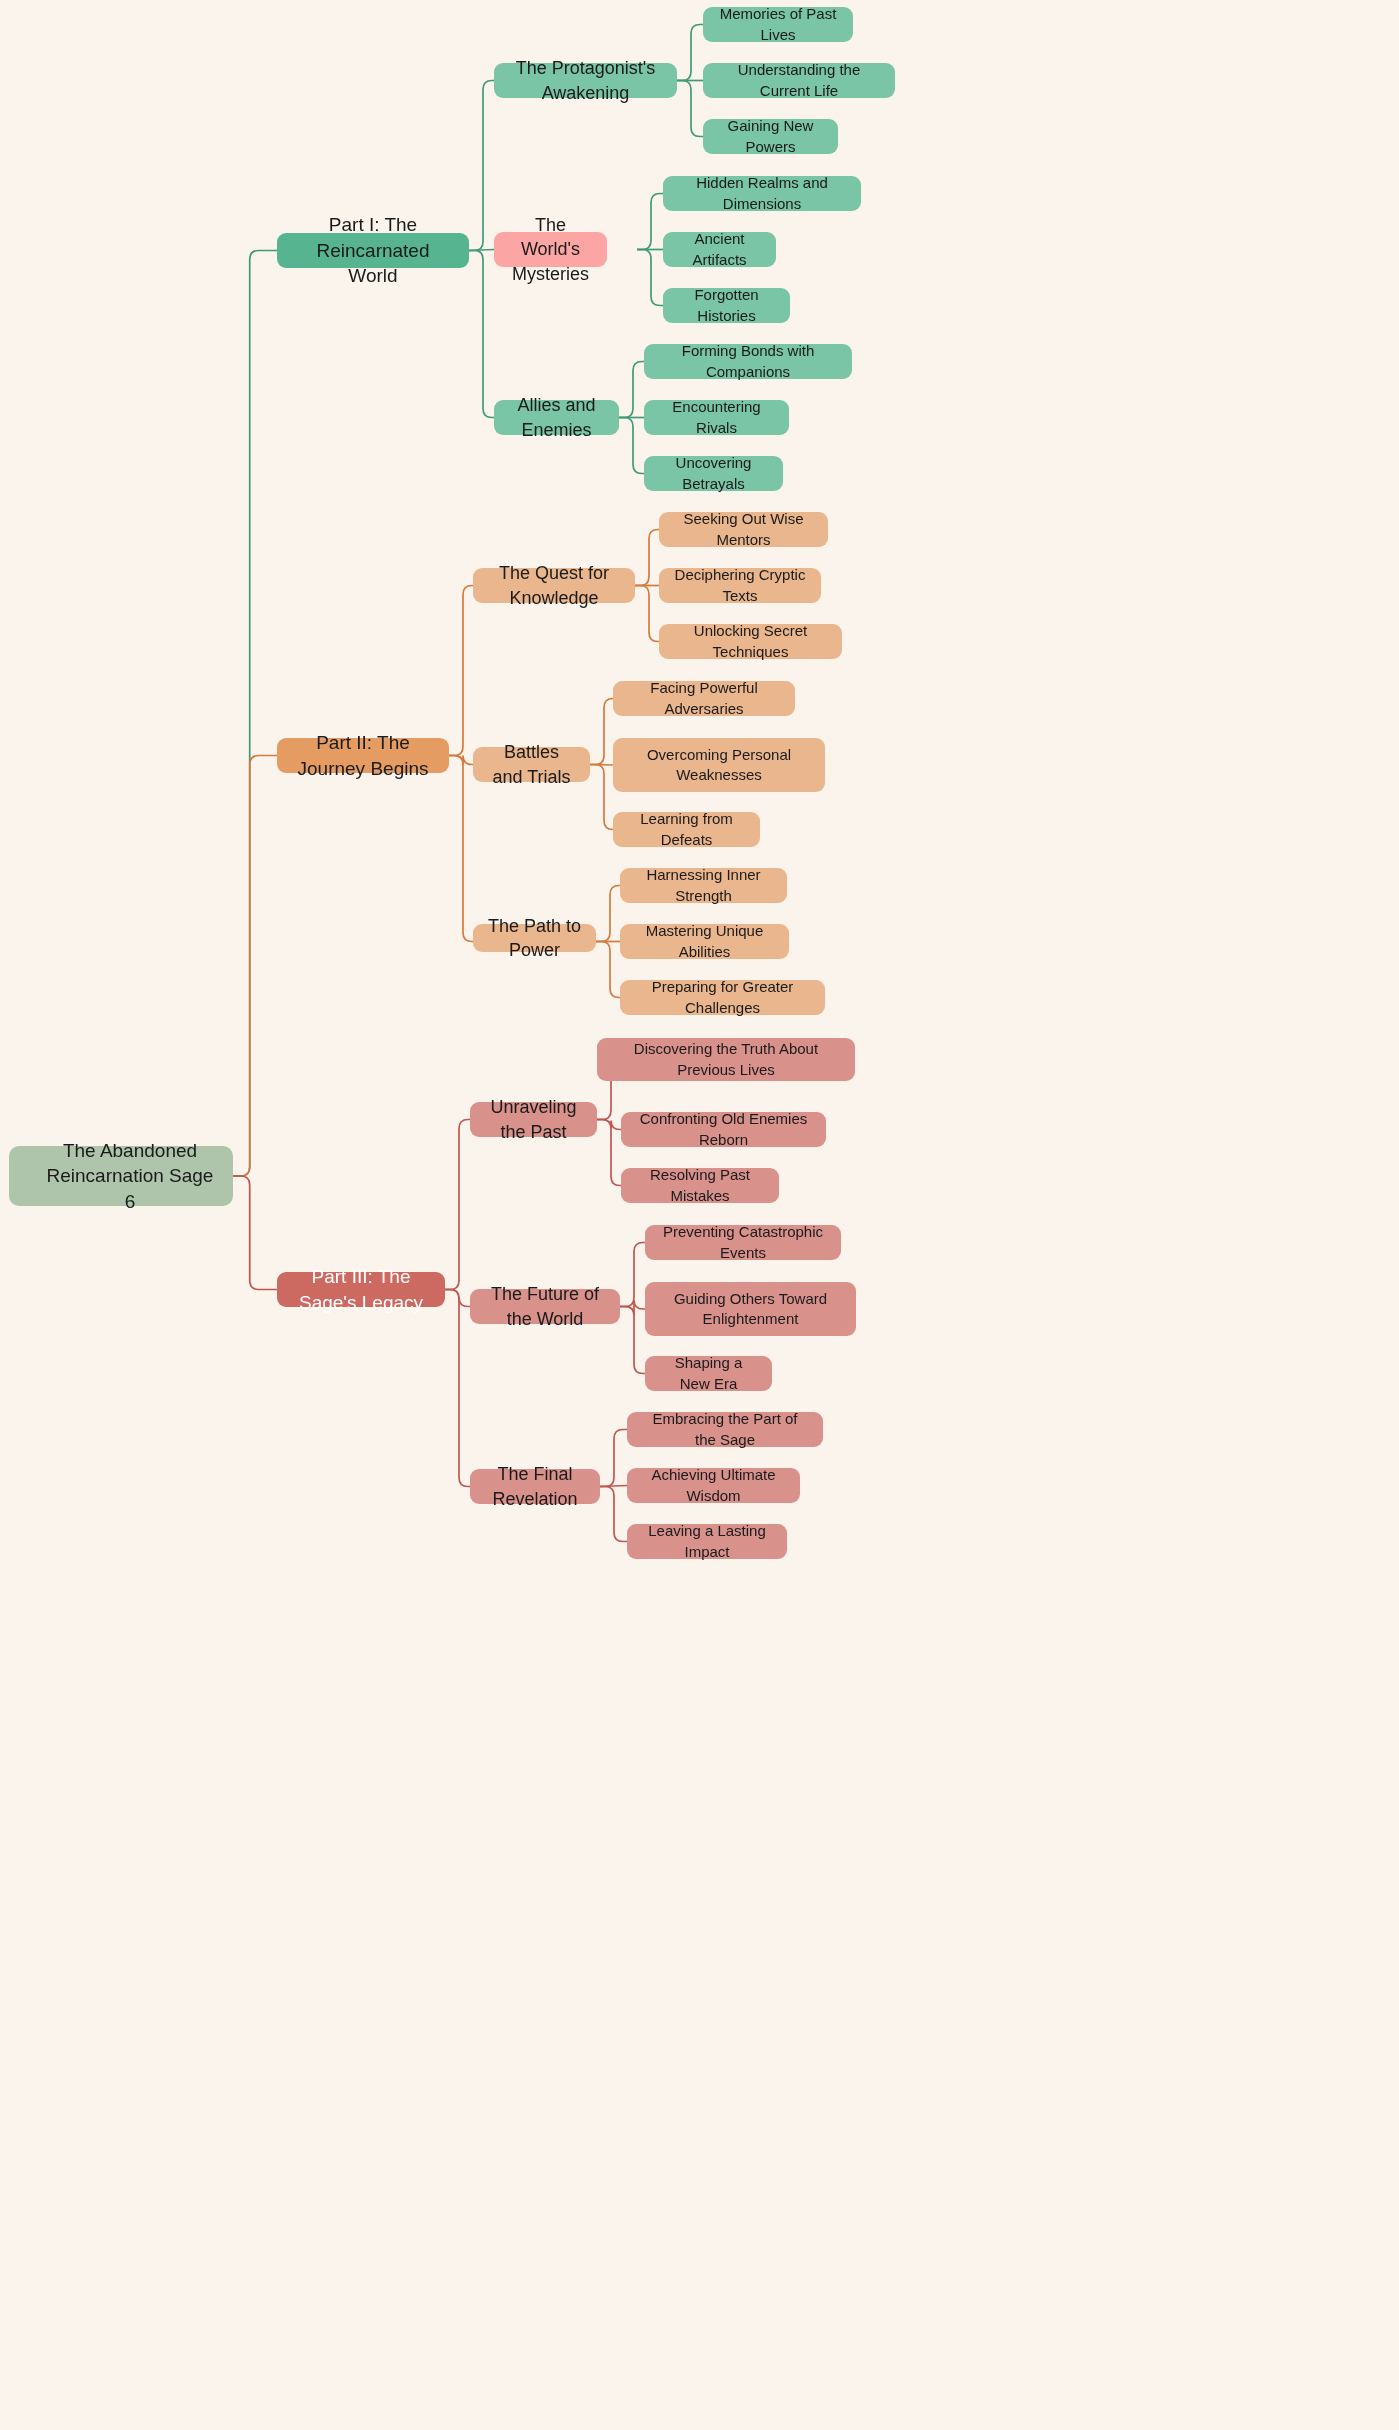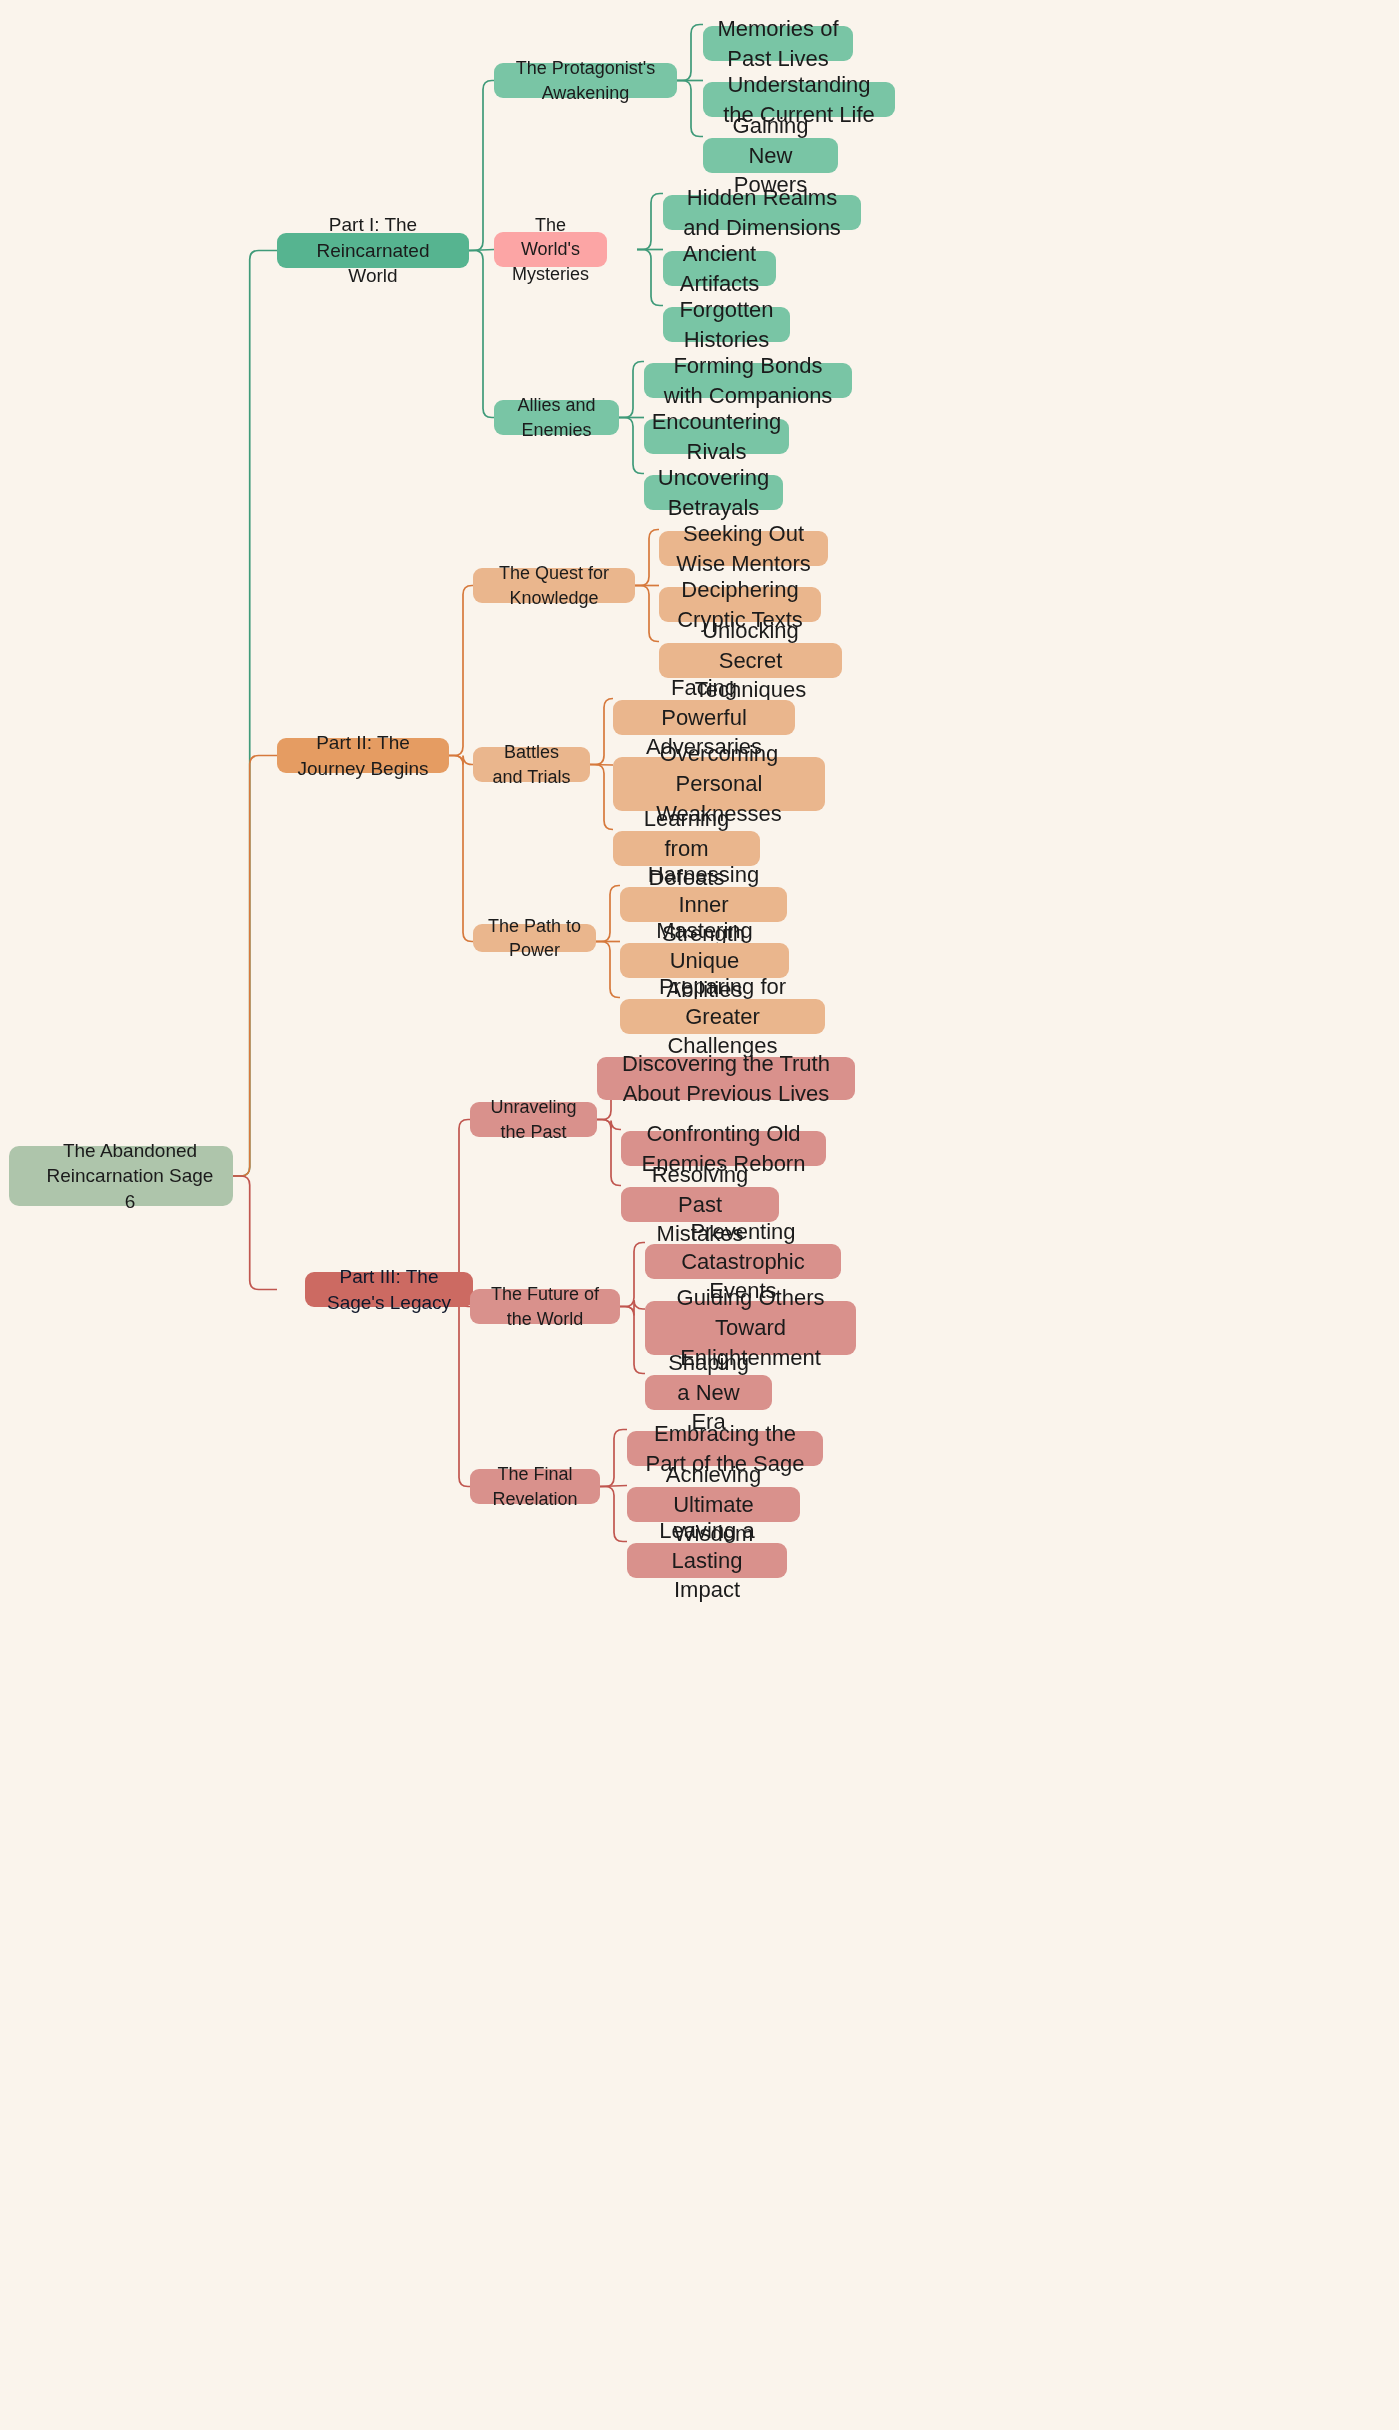--- a/index.html
+++ b/index.html
@@ -44,26 +44,24 @@
     border-radius: 10px;
     padding-left: 32px;
   }
   .node.l1 {
     font-size: 19px;
   }
   .node.l2 {
     font-size: 18px;
   }
   .node.l3 {
-    font-size: 22px;
-    margin-top: 19px;
+    font-size: 15px;
   }
   .node.white-text {
-    color: #0f172a;
-    margin-left: 28px;
+    color: #ffffff;
   }
 </style>
 </head>
 <body>
 
 <div id="canvas">
   <svg class="links" id="links-layer" viewBox="0 0 1399 2430">
       <path d="M 233 1176 L 240.72 1176 Q 249.72 1176 249.72 1167 L 249.72 259.5 Q 249.72 250.5 258.72 250.5 L 277 250.5" fill="none" stroke="#3f9a79" stroke-width="1.7"></path>
       <path d="M 469 250.5 L 474 250.5 Q 483 250.5 483 241.5 L 483 89.5 Q 483 80.5 492 80.5 L 494 80.5" fill="none" stroke="#3f9a79" stroke-width="1.7"></path>
       <path d="M 677 80.5 L 682 80.5 Q 691 80.5 691 71.5 L 691 33.5 Q 691 24.5 700 24.5 L 703 24.5" fill="none" stroke="#3f9a79" stroke-width="1.7"></path>

